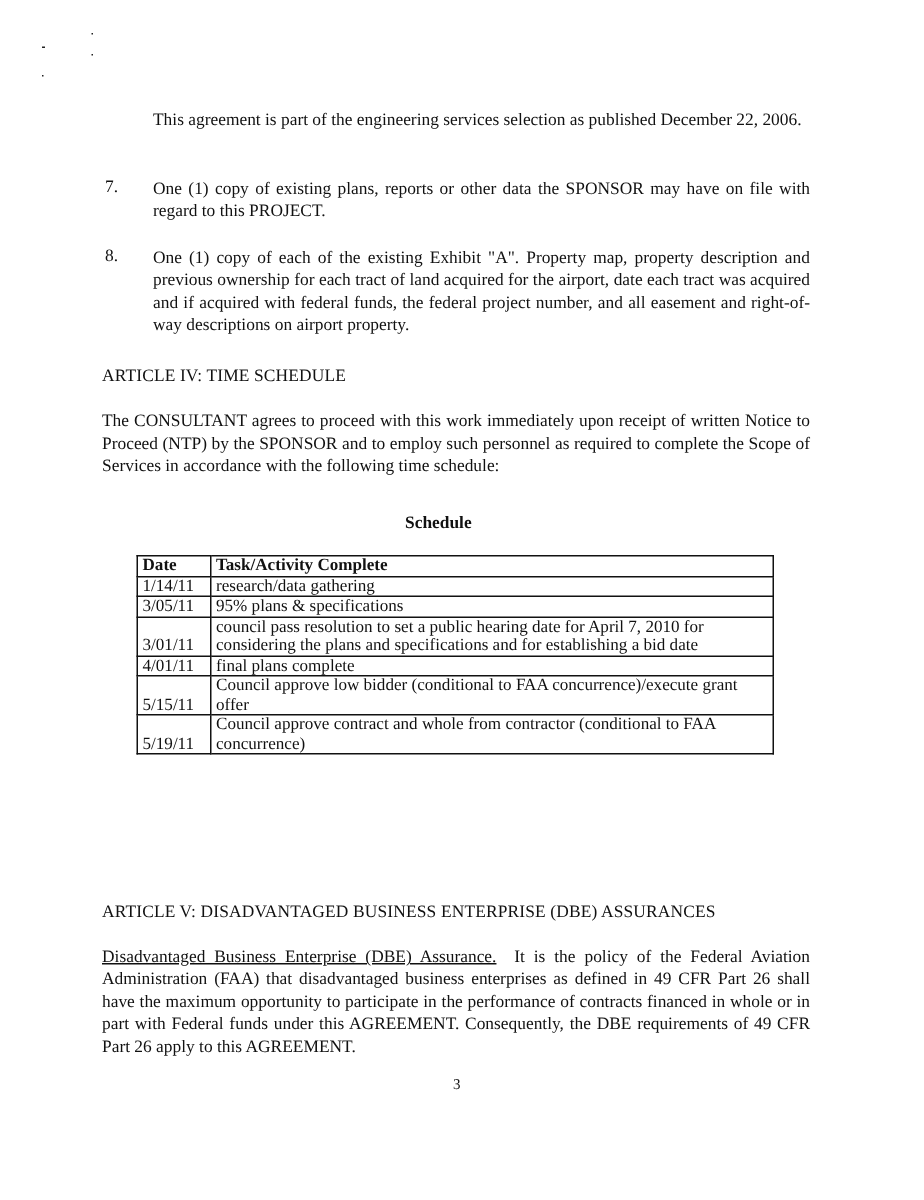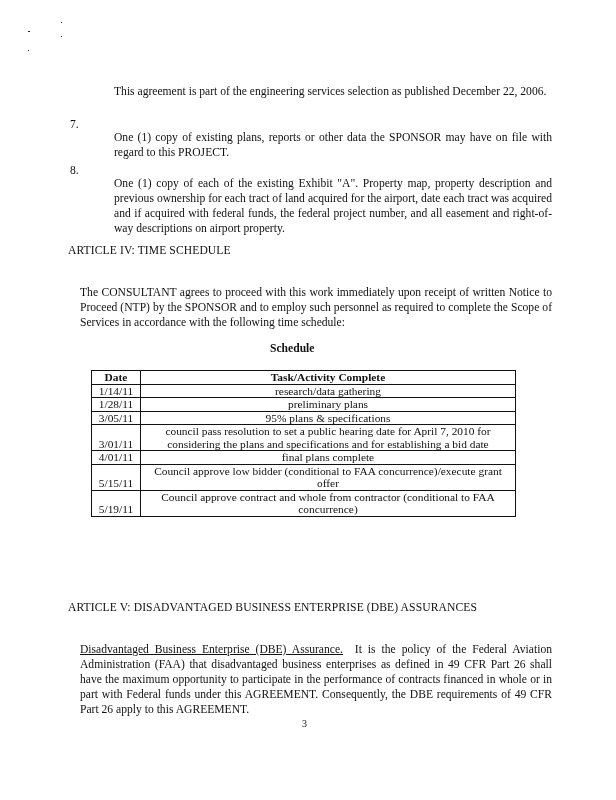--- a/index.html
+++ b/index.html
@@ -1,27 +1,27 @@
 <!DOCTYPE html>
 <html><head>
   <meta charset="utf-8">
   <style>
     html, body { margin: 0; padding: 0; background: #ffffff; }
     body { width: 616px; height: 800px; position: relative; overflow: hidden;
            font-family: "Liberation Serif", serif; color: #111; font-size: 11.6px; }
     .abs { position: absolute; }
-    p { margin: 12px; }
+    p { margin: 0; }
     .just { text-align: justify; text-align-last: left; line-height: 15px; }
     .speck { position: absolute; width: 1px; height: 1px; background: #222; }
     .num { position: absolute; left: 70px; }
     .heading { position: absolute; left: 68px; letter-spacing: 0.1px; }
     table.sched { position: absolute; left: 91px; top: 370px; width: 425px;
                   border-collapse: collapse; font-size: 11.4px; line-height: 12.5px; }
     table.sched td, table.sched th { border: 1.2px solid #111; padding: 0 3px;
-                  vertical-align: bottom; text-align: center; }
+                  vertical-align: bottom; text-align: left; }
     table.sched th { font-weight: bold; }
     table.sched td.date { width: 42px; white-space: nowrap; }
     .u { text-decoration: underline; }
     .pg { position: absolute; left: 302px; top: 718px; font-size: 10px; }
   </style>
 </head>
 <body>
 
 <div class="speck" style="left:61px;top:22px;"></div>
 <div class="speck" style="left:28px;top:31px;width:2px;"></div>
@@ -47,24 +47,20 @@
       <th>Date</th>
       <th>Task/Activity Complete</th>
     </tr>
   </thead>
   <tbody>
     <tr>
       <td class="date">1/14/11</td>
       <td>research/data gathering</td>
     </tr>
     <tr>
-      <td class="date">1/28/11</td>
-      <td>preliminary plans</td>
-    </tr>
-    <tr>
       <td class="date">3/05/11</td>
       <td>95% plans &amp; specifications</td>
     </tr>
     <tr>
       <td class="date">3/01/11</td>
       <td>council pass resolution to set a public hearing date for April 7, 2010 for considering the plans and specifications and for establishing a bid date</td>
     </tr>
     <tr>
       <td class="date">4/01/11</td>
       <td>final plans complete</td>

